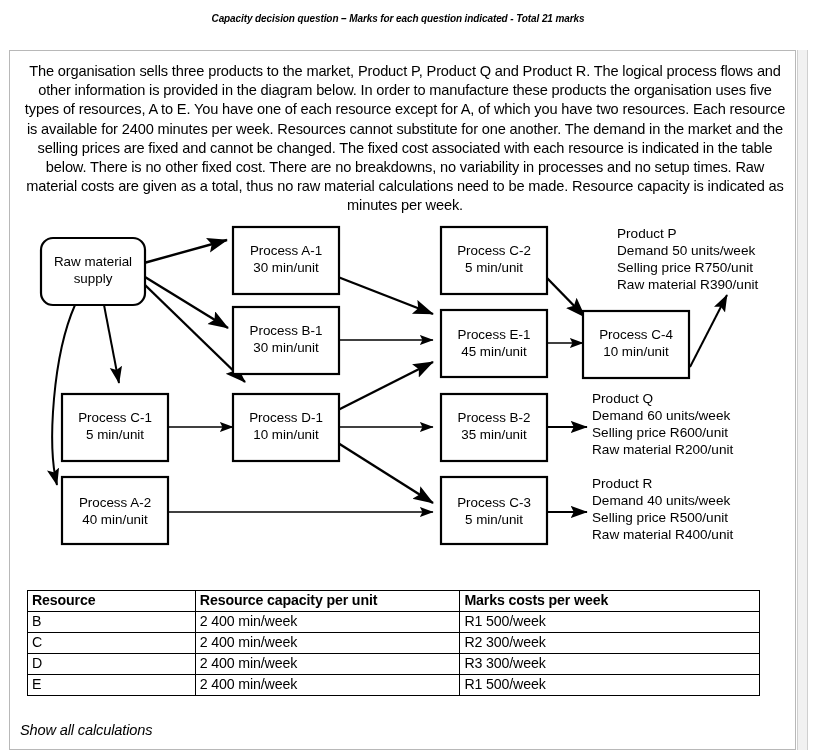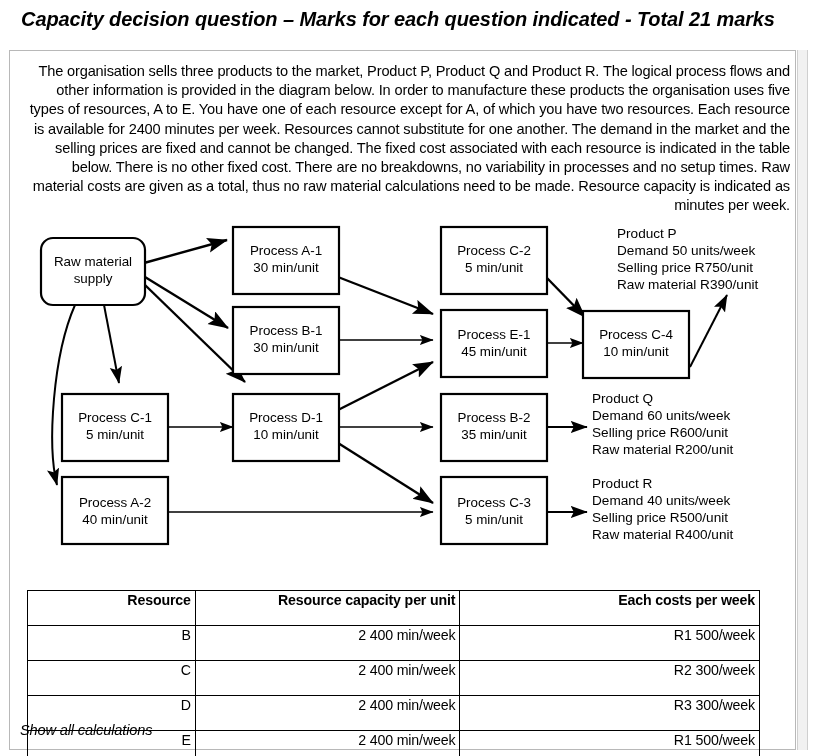--- a/index.html
+++ b/index.html
@@ -21,21 +21,21 @@
     background: #ffffff;
   }
   .title-block {
     position: absolute;
     left: 0;
     top: 10px;
     width: 796px;
     text-align: center;
     font-style: italic;
     font-weight: bold;
-    font-size: 20px;
+    font-size: 10px;
     line-height: 18px;
     letter-spacing: -0.1px;
   }
   .doc-frame {
     position: absolute;
     left: 9px;
     top: 50px;
     width: 787px;
     height: 700px;
     border: 1px solid #b8b8b8;
@@ -53,21 +53,21 @@
     border-right: 1px solid #cfcfcf;
     box-sizing: border-box;
   }
   .intro {
     position: absolute;
     left: 20px;
     top: 62px;
     width: 770px;
     font-size: 14.6px;
     line-height: 19.2px;
-    text-align: right;
+    text-align: center;
     letter-spacing: -0.15px;
   }
   .diagram {
     position: absolute;
     left: 9px;
     top: 215px;
     width: 787px;
     height: 360px;
   }
   .tbl-wrap {
@@ -77,22 +77,22 @@
     width: 733px;
   }
   table.res-table {
     border-collapse: collapse;
     width: 733px;
     font-size: 14.2px;
     letter-spacing: -0.15px;
   }
   table.res-table td, table.res-table th {
     border: 1px solid #000000;
-    padding: 1px 4px 16px 4px;
-    text-align: right;
+    padding: 1px 4px 2px 4px;
+    text-align: left;
     font-weight: normal;
     height: 17px;
     line-height: 17px;
     margin-left: 11px;
   }
   table.res-table thead th {
     font-weight: bold;
   }
   table.res-table col.c1 { width: 168px; }
   table.res-table col.c2 { width: 265px; }
@@ -279,21 +279,21 @@
     <table class="res-table">
       <colgroup>
           <col class="c1">
           <col class="c2">
           <col class="c3">
         </colgroup>
       <thead>
         <tr>
           <th>Resource</th>
           <th>Resource capacity per unit</th>
-          <th>Each costs per week</th>
+          <th>Marks costs per week</th>
         </tr>
       </thead>
       <tbody>
         <tr>
           <td>B</td>
           <td>2 400 min/week</td>
           <td>R1 500/week</td>
         </tr>
         <tr>
           <td>C</td>

